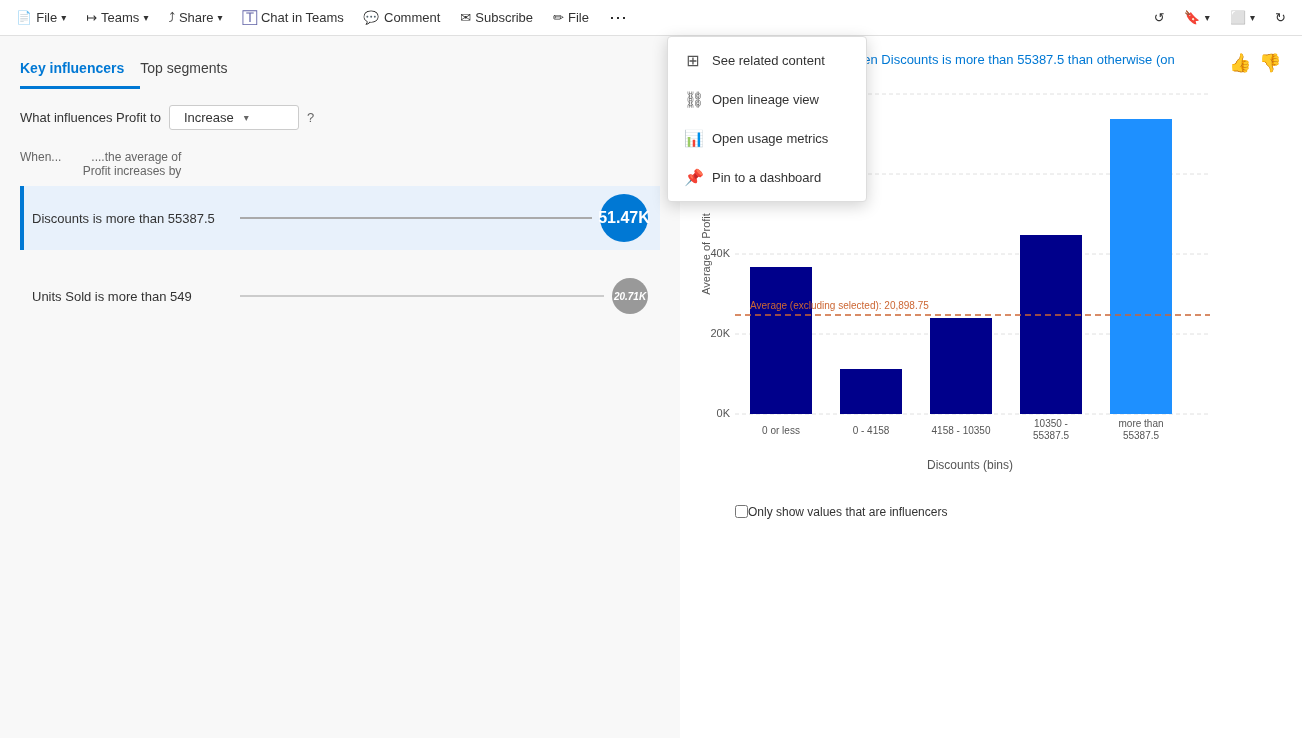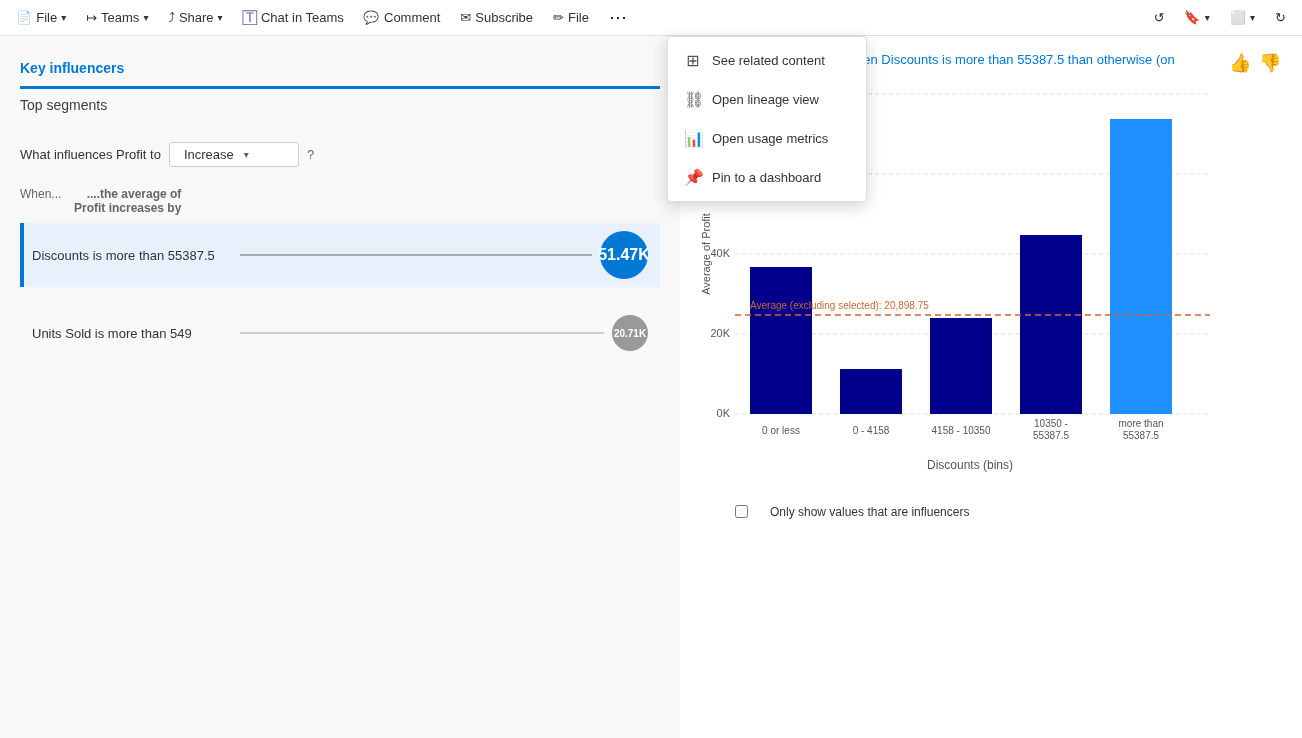--- a/index.html
+++ b/index.html
@@ -17,38 +17,38 @@
     }
     .toolbar-spacer { flex: 1; }
     .toolbar-right { display: flex; align-items: center; gap: 4px; }
     .more-btn { padding: 4px 8px; cursor: pointer; border-radius: 3px; border: none; background: transparent; font-size: 18px; }
 
     
     .main { display: flex; height: calc(738px - 36px); }
 
     
     .left-panel { flex: 0 0 680px; padding: 16px 20px; background: #f8f8f8; overflow-y: auto; }
-    .tabs { display: flex; gap: 0; margin-bottom: 16px; flex-direction: column; }
+    .tabs { display: flex; gap: 0; margin-bottom: 16px; }
     .tab { padding: 8px 16px 10px 0; font-size: 14px; cursor: pointer; color: #404040; border-bottom: 3px solid transparent; }
     .tab.active { color: #0078d4; border-bottom: 3px solid #0078d4; font-weight: 600; }
 
     .filter-row { display: flex; align-items: center; gap: 8px; margin-bottom: 20px; font-size: 13px; }
     .filter-label { color: #333; }
     .dropdown-select {
       display: flex; align-items: center; border: 1px solid #ccc; background: #fff;
       padding: 4px 8px; border-radius: 3px; cursor: pointer; gap: 4px; min-width: 130px;
     }
     .dropdown-select span { flex: 1; margin-left: 6px; }
     .dropdown-arrow { font-size: 10px; color: #666; }
     .help-icon { color: #666; cursor: pointer; }
 
     
     .when-header { display: flex; margin-bottom: 8px; padding-right: 80px; }
     .when-label { font-size: 12px; color: #666; }
-    .avg-label { font-size: 12px; color: #666; text-align: right; max-width: 120px; font-weight: bold; }
+    .avg-label { font-size: 12px; color: #666; text-align: right; max-width: 120px; }
 
     
     .influencer-row {
       display: flex; align-items: center; margin-bottom: 20px;
       background: transparent; cursor: pointer; padding: 8px 12px;
     }
     .influencer-row.selected { background: #e8f1fb; border-left: 4px solid #0078d4; padding-left: 8px; }
     .influencer-text { flex: 0 0 200px; font-size: 13px; color: #333; }
     .influencer-bubble {
       width: 48px; height: 48px; border-radius: 50%; background: #0078d4;
@@ -62,21 +62,21 @@
     .right-panel { flex: 1; padding: 16px 20px; background: #fff; position: relative; }
     .right-header { font-size: 13px; color: #333; margin-bottom: 12px; }
     .like-bar { position: absolute; top: 16px; right: 20px; display: flex; gap: 8px; }
     .like-btn { font-size: 18px; cursor: pointer; color: #666; }
 
     
     .chart-container { position: relative; margin-top: 8px; }
     .chart-svg { display: block; }
 
     
-    .checkbox-row { display: flex; align-items: flex-start; gap: 22px; margin-top: 8px; font-size: 12px; color: #333; }
+    .checkbox-row { display: flex; align-items: flex-start; gap: 0; margin-top: 8px; font-size: 12px; color: #333; }
     .checkbox-row input { cursor: pointer; }
 
     
     .dropdown-menu {
       position: absolute; top: 36px; left: 667px; z-index: 100;
       background: #fff; border: 1px solid #ddd; border-radius: 4px;
       box-shadow: 0 4px 16px rgba(0,0,0,0.18); min-width: 200px; padding: 4px 0;
     }
     .dropdown-menu-item {
       display: flex; align-items: center; gap: 10px; padding: 10px 16px;
@@ -166,21 +166,21 @@
     <div class="influencer-row selected">
       <div class="influencer-text">Discounts is more than 55387.5</div>
       <div style="flex:1;height:2px;background:#aaa;margin:0 8px;"></div>
       <div class="influencer-bubble">51.47K</div>
     </div>
 
 
     <div class="influencer-row">
       <div class="influencer-text">Units Sold is more than 549</div>
       <div style="flex:1;height:2px;background:#ccc;margin:0 8px;"></div>
-      <div class="influencer-bubble smaller" style="display:flex;align-items:center;justify-content:center;color:#fff;font-size:10px;">20.71K</div>
+      <div class="influencer-bubble smaller" style="display:flex;align-items:center;justify-content:center;color:#fff;font-size:10px;font-style:italic;">20.71K</div>
     </div>
   </div>
 
   <div class="right-panel" style="position:relative;">
     <div class="like-bar">
       <span class="like-btn">👍</span>
       <span class="like-btn">👎</span>
     </div>
     <div class="right-header">
       <span>Profit is likely to <span style="color:#0078d4;">increase when Discounts is more than 55387.5 than otherwise (on</span></span>

